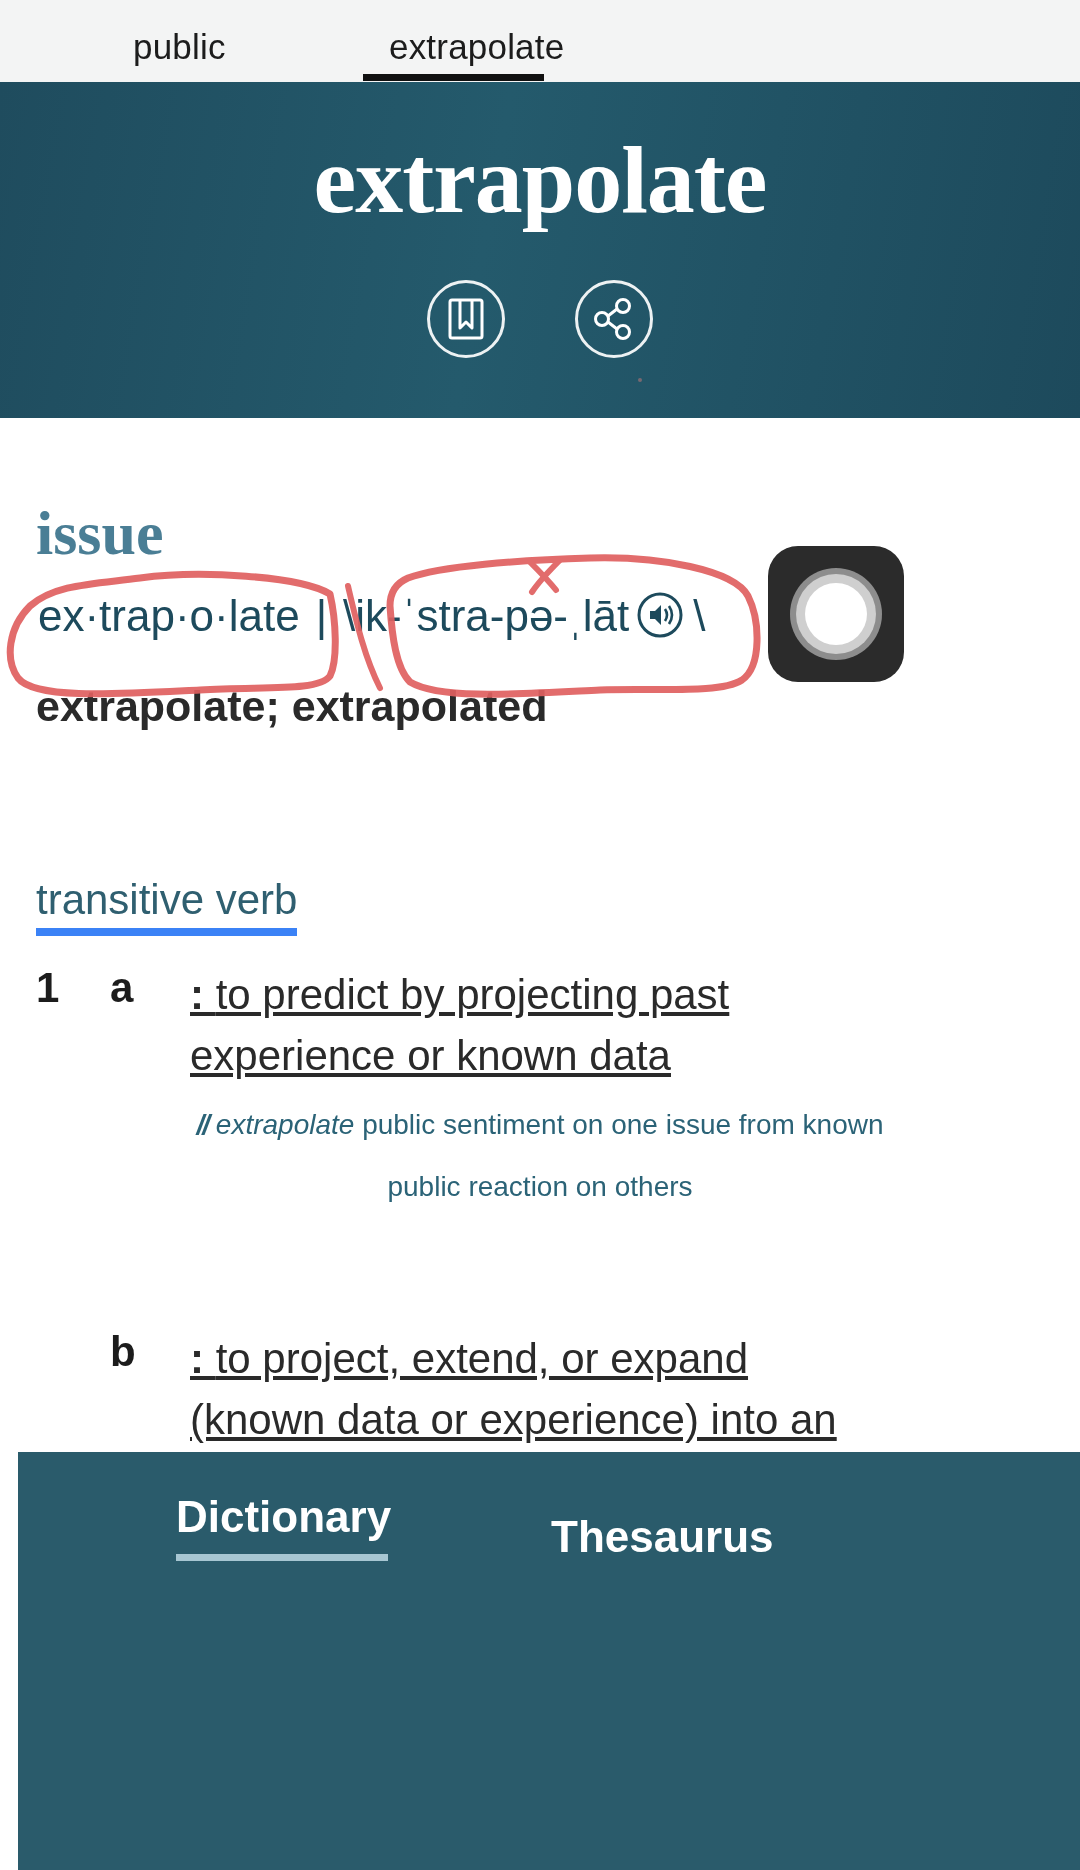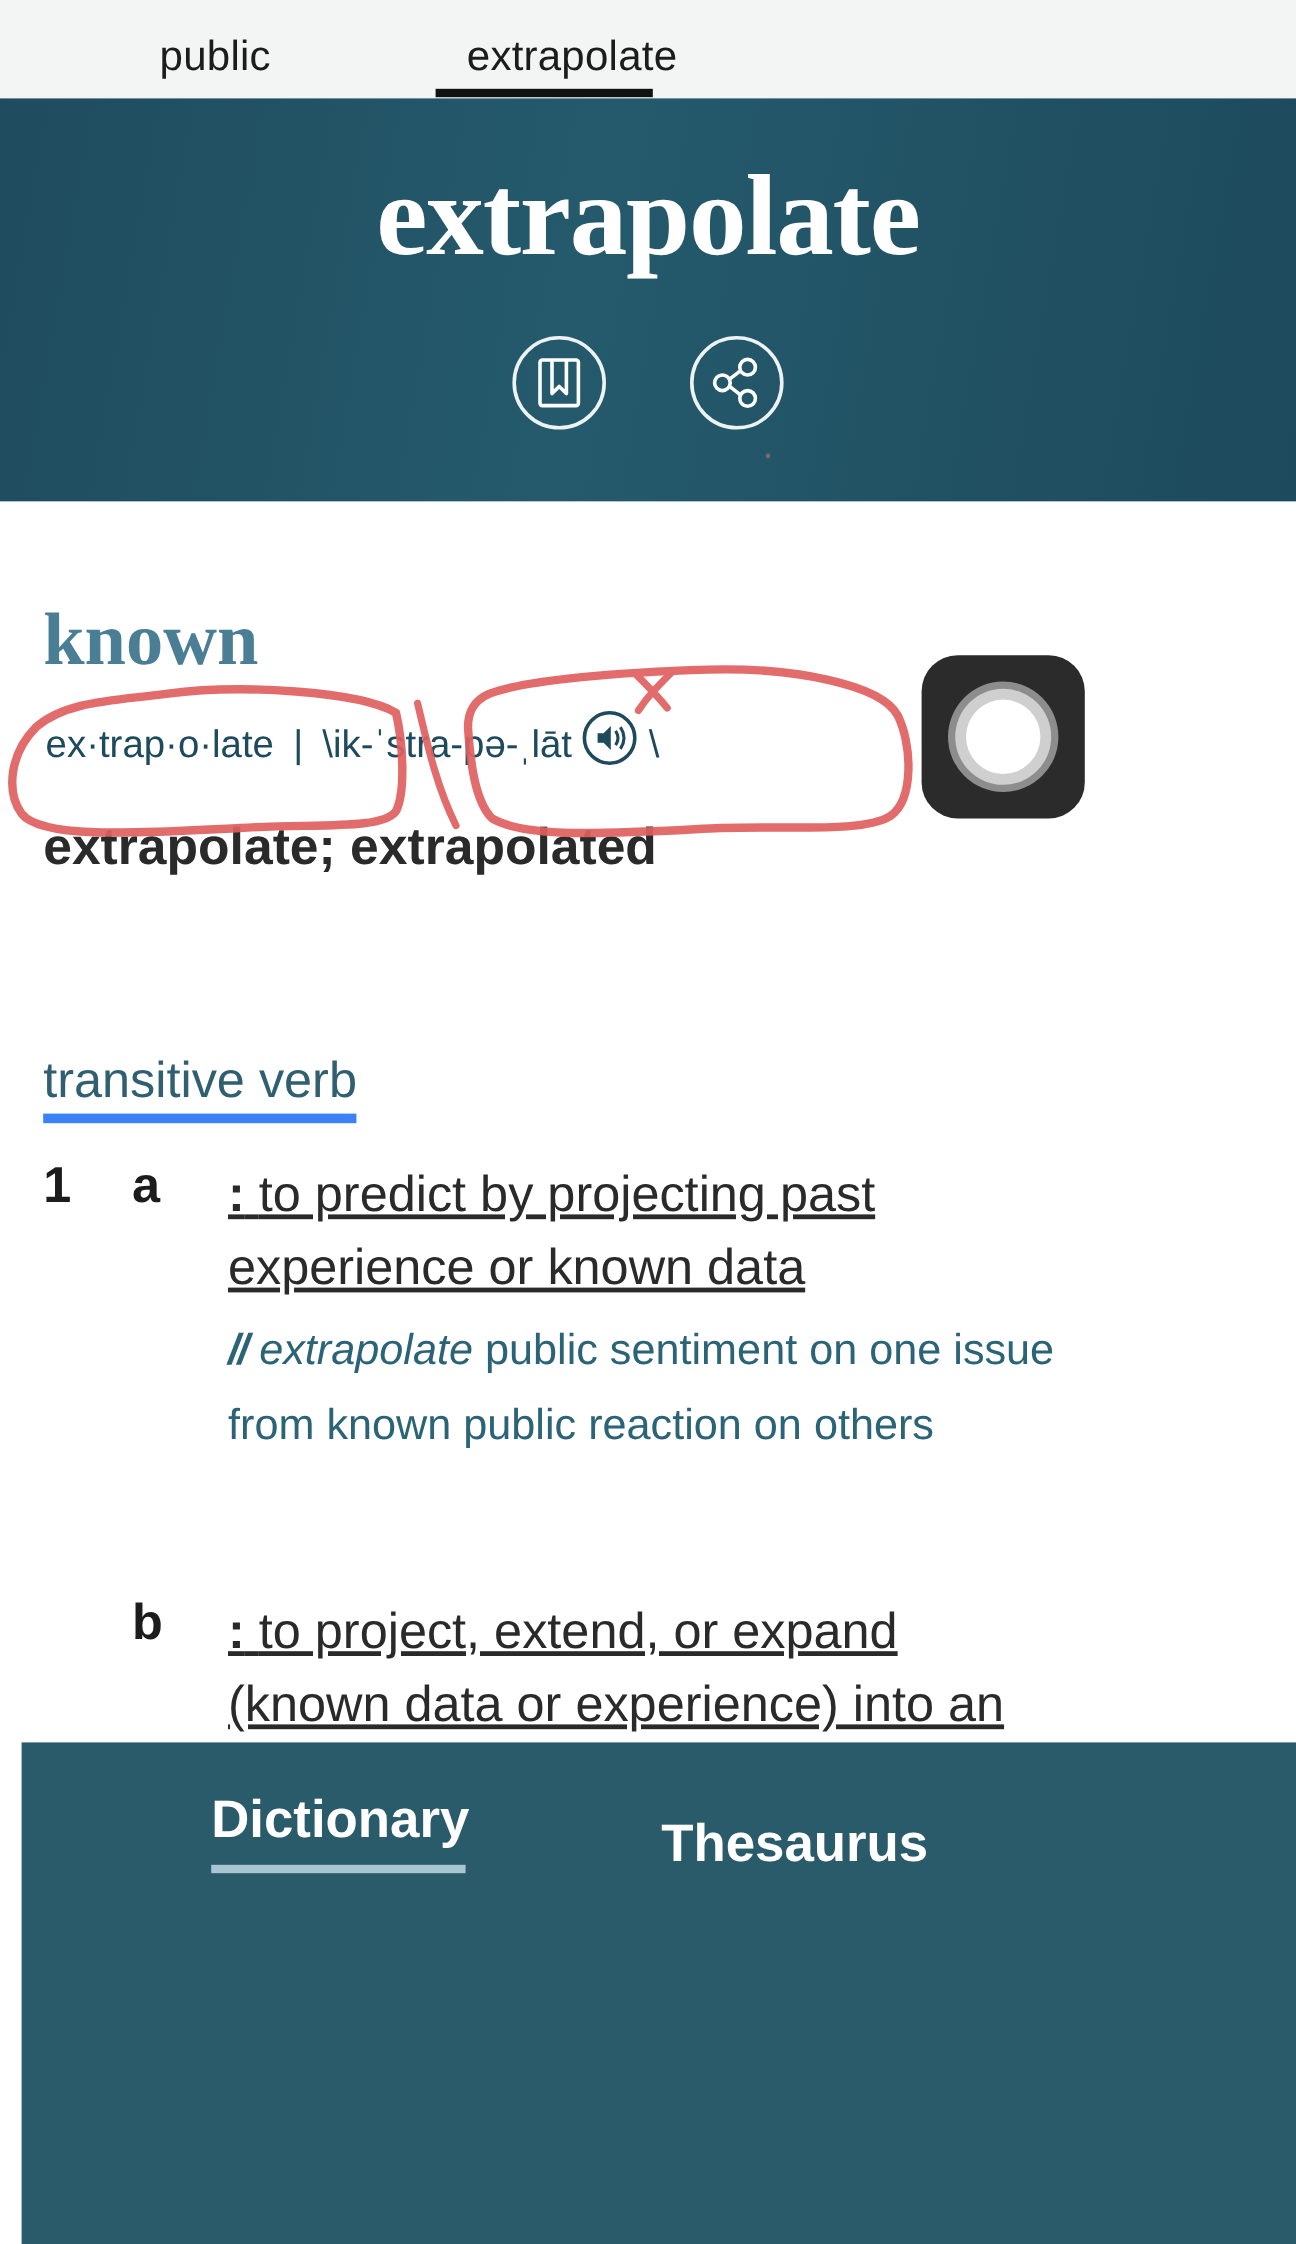--- a/index.html
+++ b/index.html
@@ -103,21 +103,21 @@
     left: 36px; top: 84px;
     font-family: "Liberation Serif", "DejaVu Serif", serif;
     font-weight: 700;
     font-size: 62px;
     line-height: 1;
     color: #4a7e95;
   }
   .headword-line {
     position: absolute;
     left: 38px; top: 174px;
-    font-size: 32px;
+    font-size: 44px;
     line-height: 1.1;
     color: #1d4a5c;
     white-space: nowrap;
   }
   .headword-line .sep { color: #1d4a5c; padding: 0 16px; }
   .headword-line .pron { color: #1d4a5c; }
   .speaker-icon {
     display: inline-block;
     vertical-align: -7px;
     margin-left: 8px;
@@ -171,23 +171,24 @@
     font-size: 42px;
     line-height: 61px;
     color: #2a2a2a;
     text-decoration: underline;
   }
   .sense-text .colon { font-weight: 700; }
   .example {
     position: absolute;
     left: 190px;
     width: 700px;
-    font-size: 36px;
+    font-size: 28px;
     line-height: 62px;
     color: #2b6377;
+    text-align: center;
   }
   .example .slashes {
     font-weight: 700;
     font-style: italic;
     letter-spacing: -2px;
   }
   .example .ital { font-style: italic; }
 
   
   .bottomnav {
@@ -289,21 +290,21 @@
           <line x1="16" y1="19" x2="25" y2="12" stroke="#ffffff" stroke-width="3"></line>
           <line x1="16" y1="25" x2="25" y2="32" stroke="#ffffff" stroke-width="3"></line>
         </svg>
       </div>
     </div>
     <div class="hero-dot"></div>
   </div>
 
   <div class="body-area">
 
-    <div class="pos-label">known</div>
+    <div class="pos-label">issue</div>
 
     <div class="headword-line">
       <span>ex·trap·o·late</span><span class="sep">|</span><span class="pron">\</span><span class="pron">ik-ˈstra-pə-ˌlāt</span><span class="speaker-icon">
         <svg width="46" height="46" viewBox="0 0 46 46" fill="none">
           <circle cx="23" cy="23" r="21" stroke="#1d4a5c" stroke-width="3"></circle>
           <path d="M13 19 L18 19 L24 13 L24 33 L18 27 L13 27 Z" fill="#1d4a5c"></path>
           <path d="M28 17 Q32 23 28 29" stroke="#1d4a5c" stroke-width="2.6" fill="none"></path>
           <path d="M32 14 Q38 23 32 32" stroke="#1d4a5c" stroke-width="2.6" fill="none"></path>
         </svg>
       </span><span class="pron" style="margin-left:10px">\</span>

